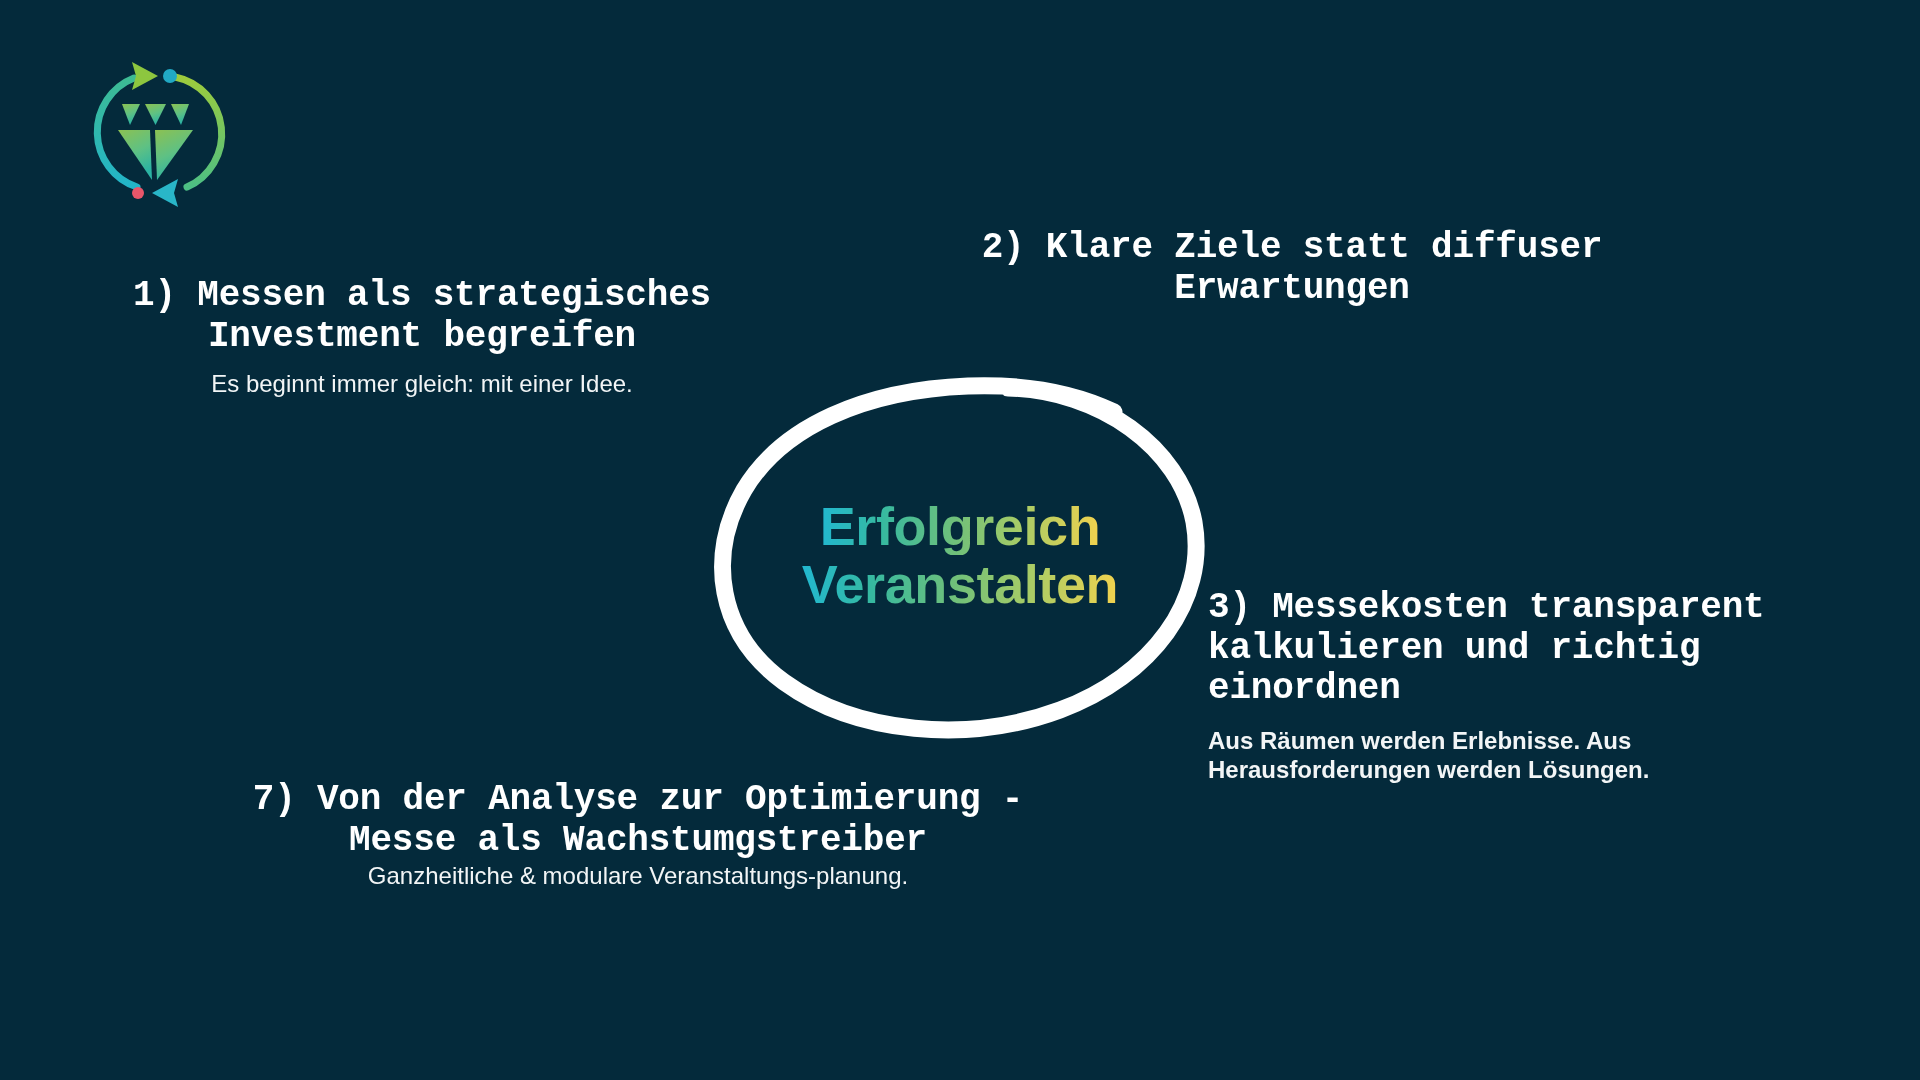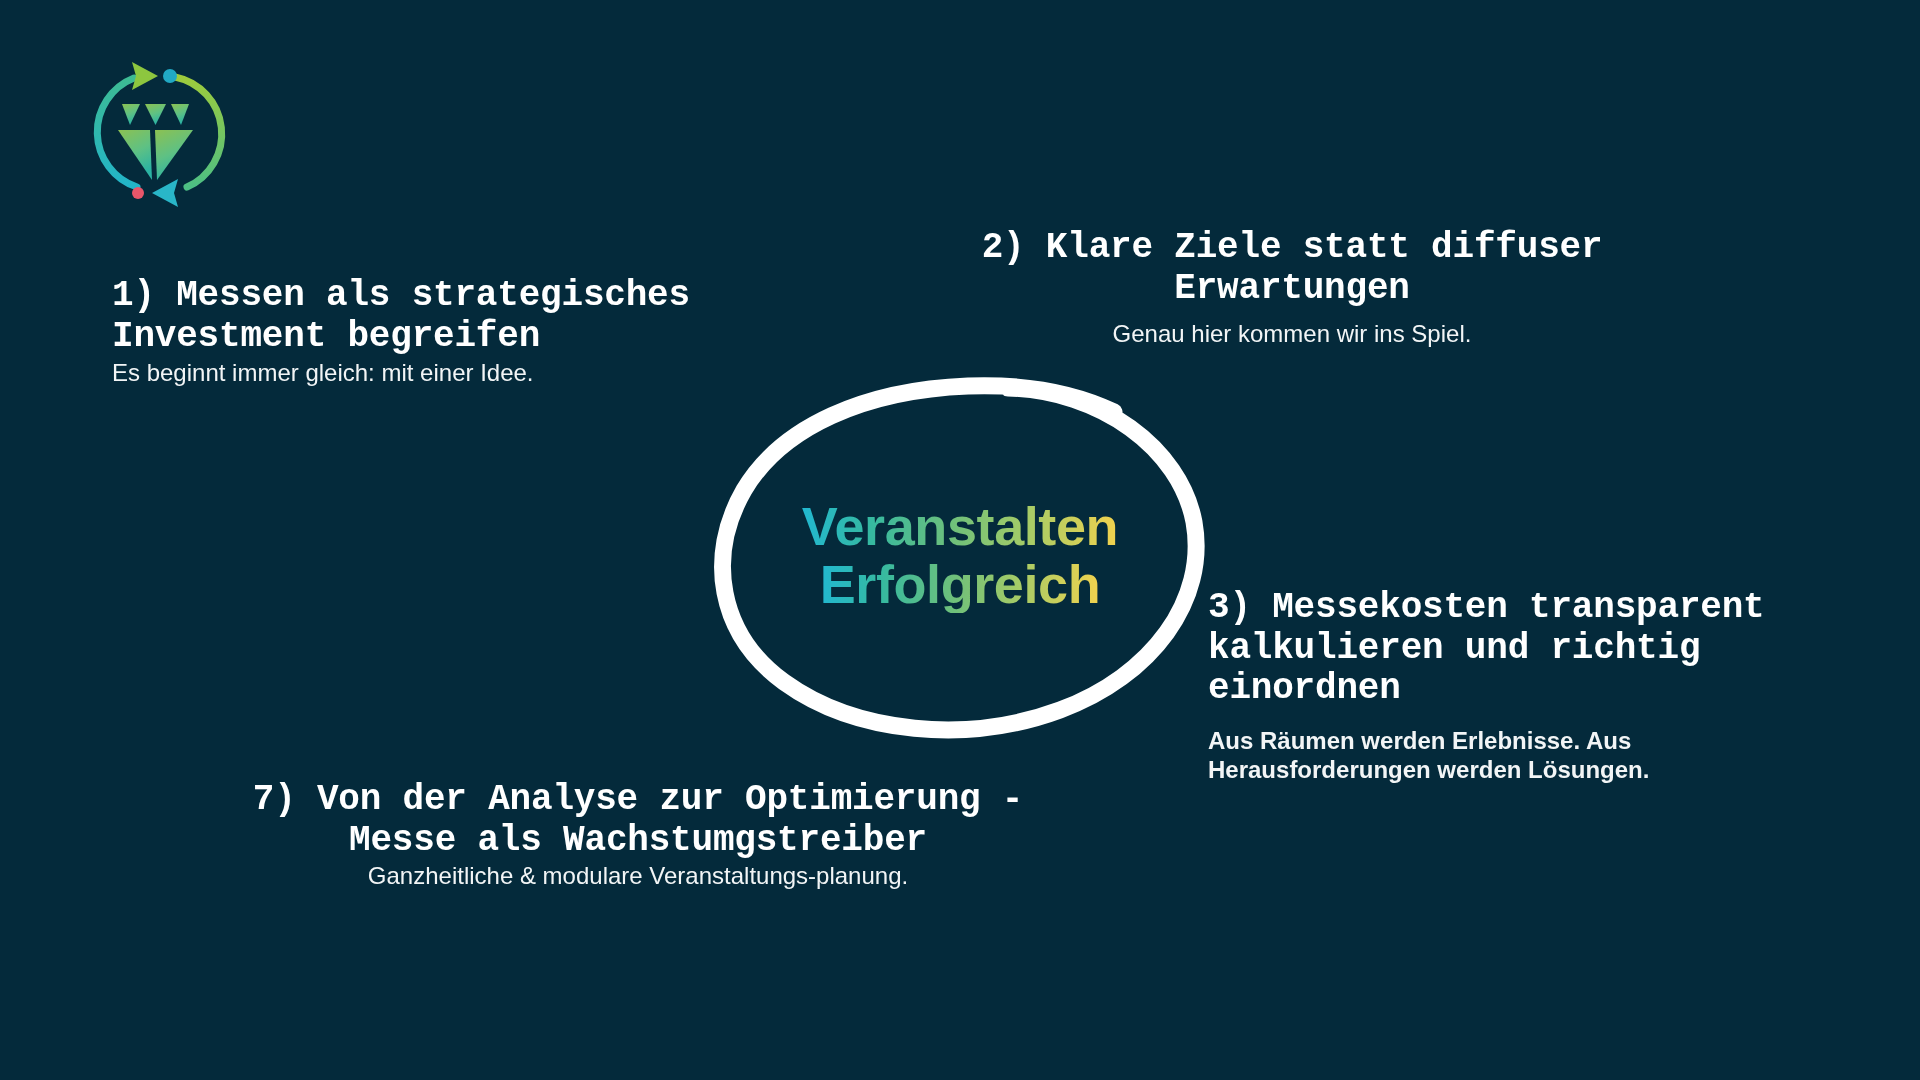--- a/index.html
+++ b/index.html
@@ -60,24 +60,24 @@
     font-size:36px;
     line-height:1.13;
     letter-spacing:-0.2px;
     font-family:Liberation Mono, monospace;
   }
   .block p {
     color:#f2f5f6;
     font-weight:400;
     font-size:24px;
     line-height:1.22;
-    margin-top:1px;
+    margin-top:12px;
   }
 
-  #block-1 { left:112px;  top:276px; width:620px; text-align:left; }
+  #block-1 { left:112px;  top:276px; width:620px; text-align:center; }
   #block-2 { left:972px;  top:228px; width:640px; text-align:center; }
   #block-3 { left:1208px; top:588px; width:640px; text-align:left; }
   #block-4 { left:228px;  top:780px; width:820px; text-align:center; }
   #block-3 p { margin-top:16px;font-weight:bold; }
   #block-4 p { margin-top:0; width:560px; margin-left:auto; margin-right:auto; }
   #block-2 p { margin-top:10px; }
 </style>
 </head>
 <body style="background: rgb(4, 42, 59);">
 
@@ -133,32 +133,31 @@
                C400,20 480,78 494,152
                C508,230 452,306 360,340
                C268,374 156,364 84,312
                C18,264 6,186 44,120
                C82,56 166,20 268,16
                C322,14 372,22 414,42" fill="none" stroke="#ffffff" stroke-width="17" stroke-linecap="round" stroke-linejoin="round"></path>
     </svg>
   </div>
 
   <div id="center-text">
+    <div class="line">Erfolgreich</div>
     <div class="line">Veranstalten</div>
-    <div class="line">Erfolgreich</div>
   </div>
 
   <div id="block-1" class="block">
     <h2>1) Messen als strategisches Investment begreifen</h2>
     <p>Es beginnt immer gleich: mit einer Idee.</p>
   </div>
 
   <div id="block-2" class="block">
     <h2>2) Klare Ziele statt diffuser Erwartungen</h2>
-    <p>Genau hier kommen wir ins Spiel.</p>
   </div>
 
   <div id="block-3" class="block">
     <h2>3) Messekosten transparent kalkulieren und richtig einordnen</h2>
     <p>Aus Räumen werden Erlebnisse. Aus Herausforderungen werden Lösungen.</p>
   </div>
 
   <div id="block-4" class="block">
     <h2>7) Von der Analyse zur Optimierung - Messe als Wachstumgstreiber</h2>
     <p>Ganzheitliche &amp; modulare Veranstaltungs-planung.</p>

